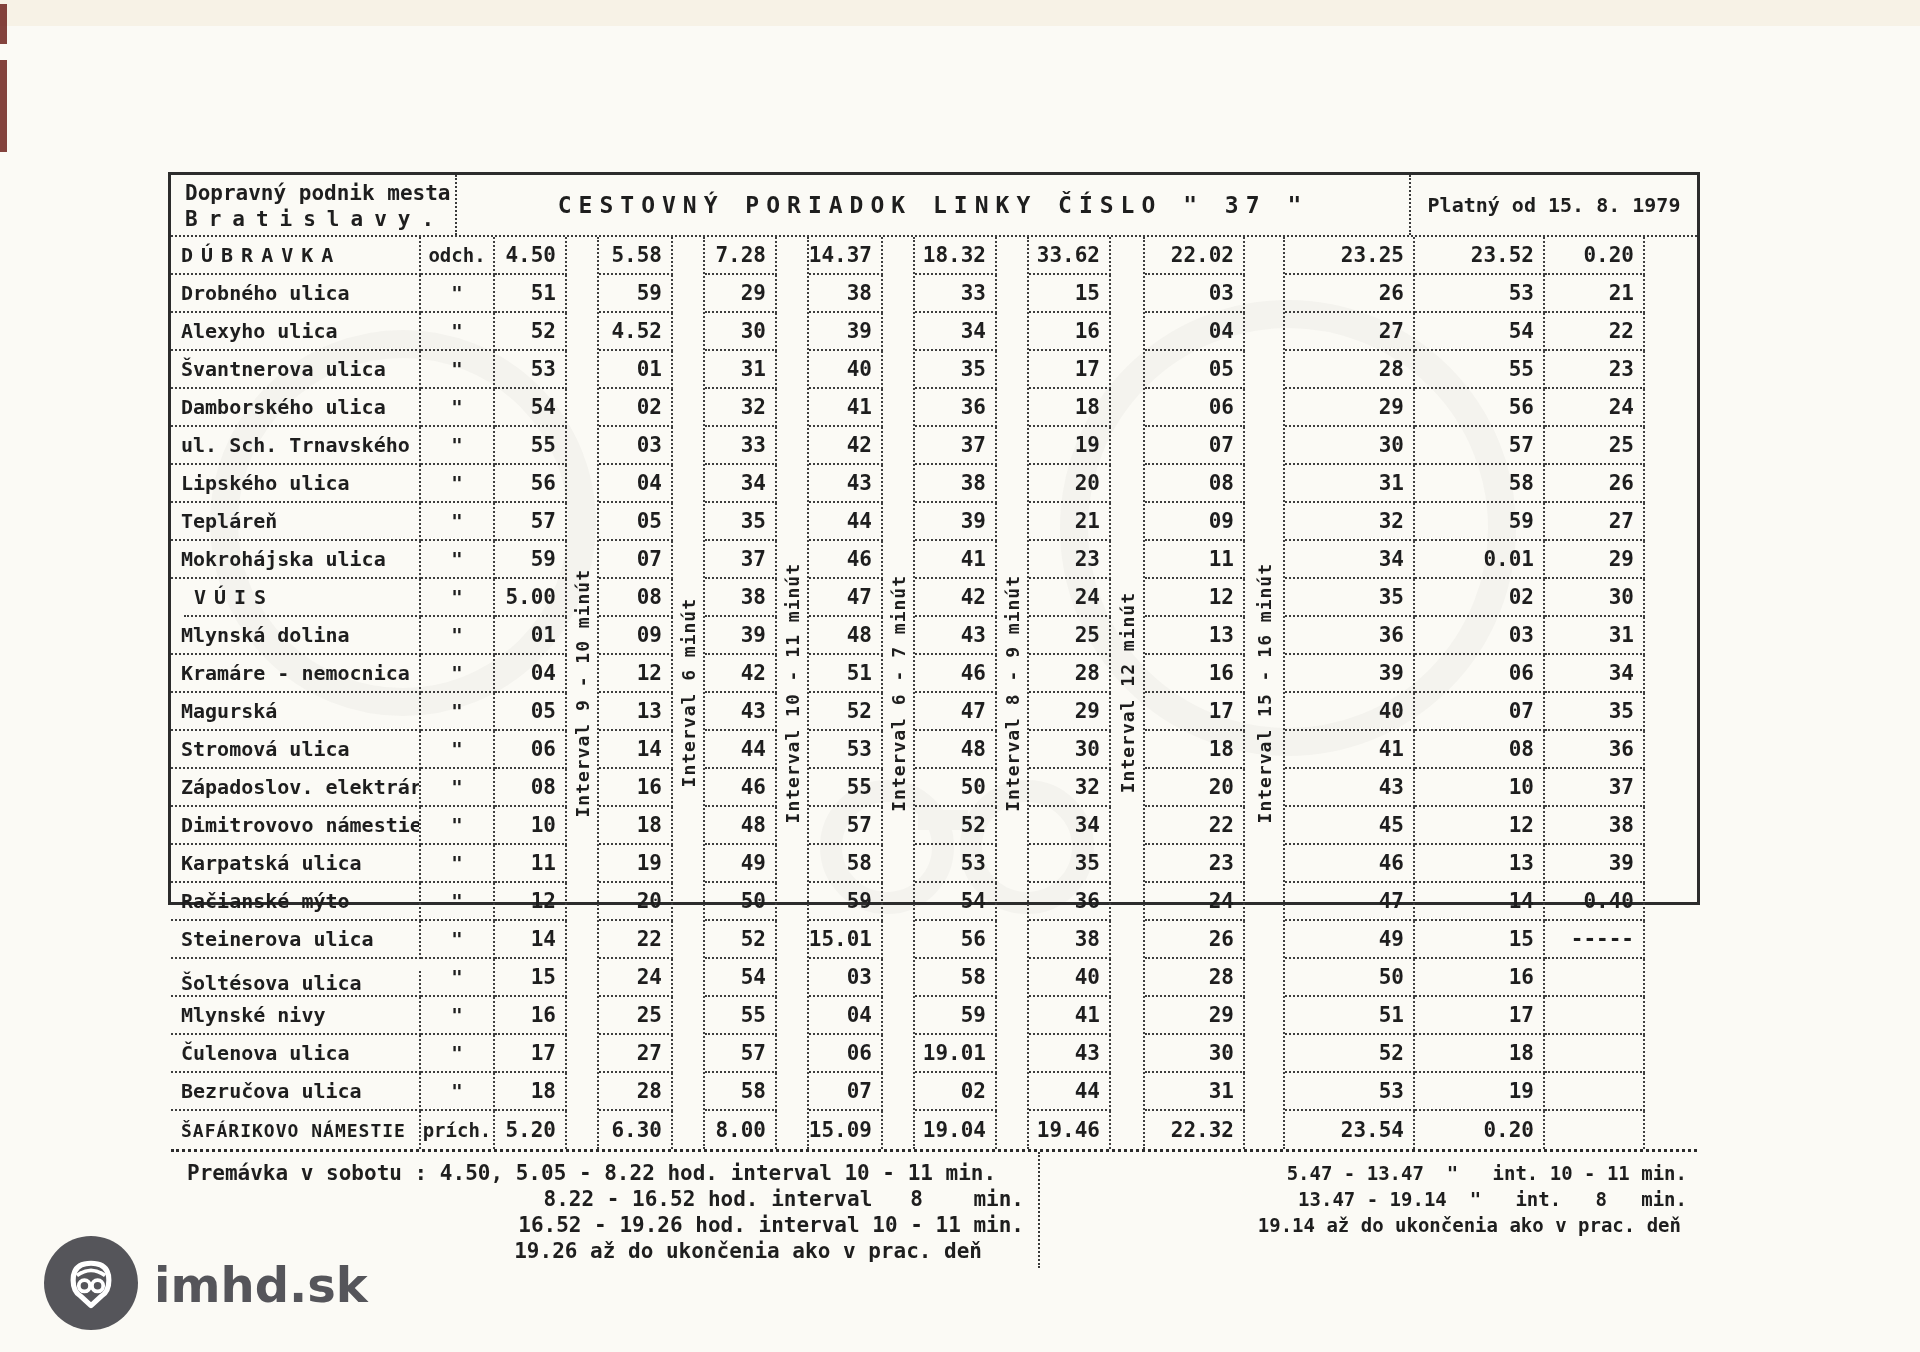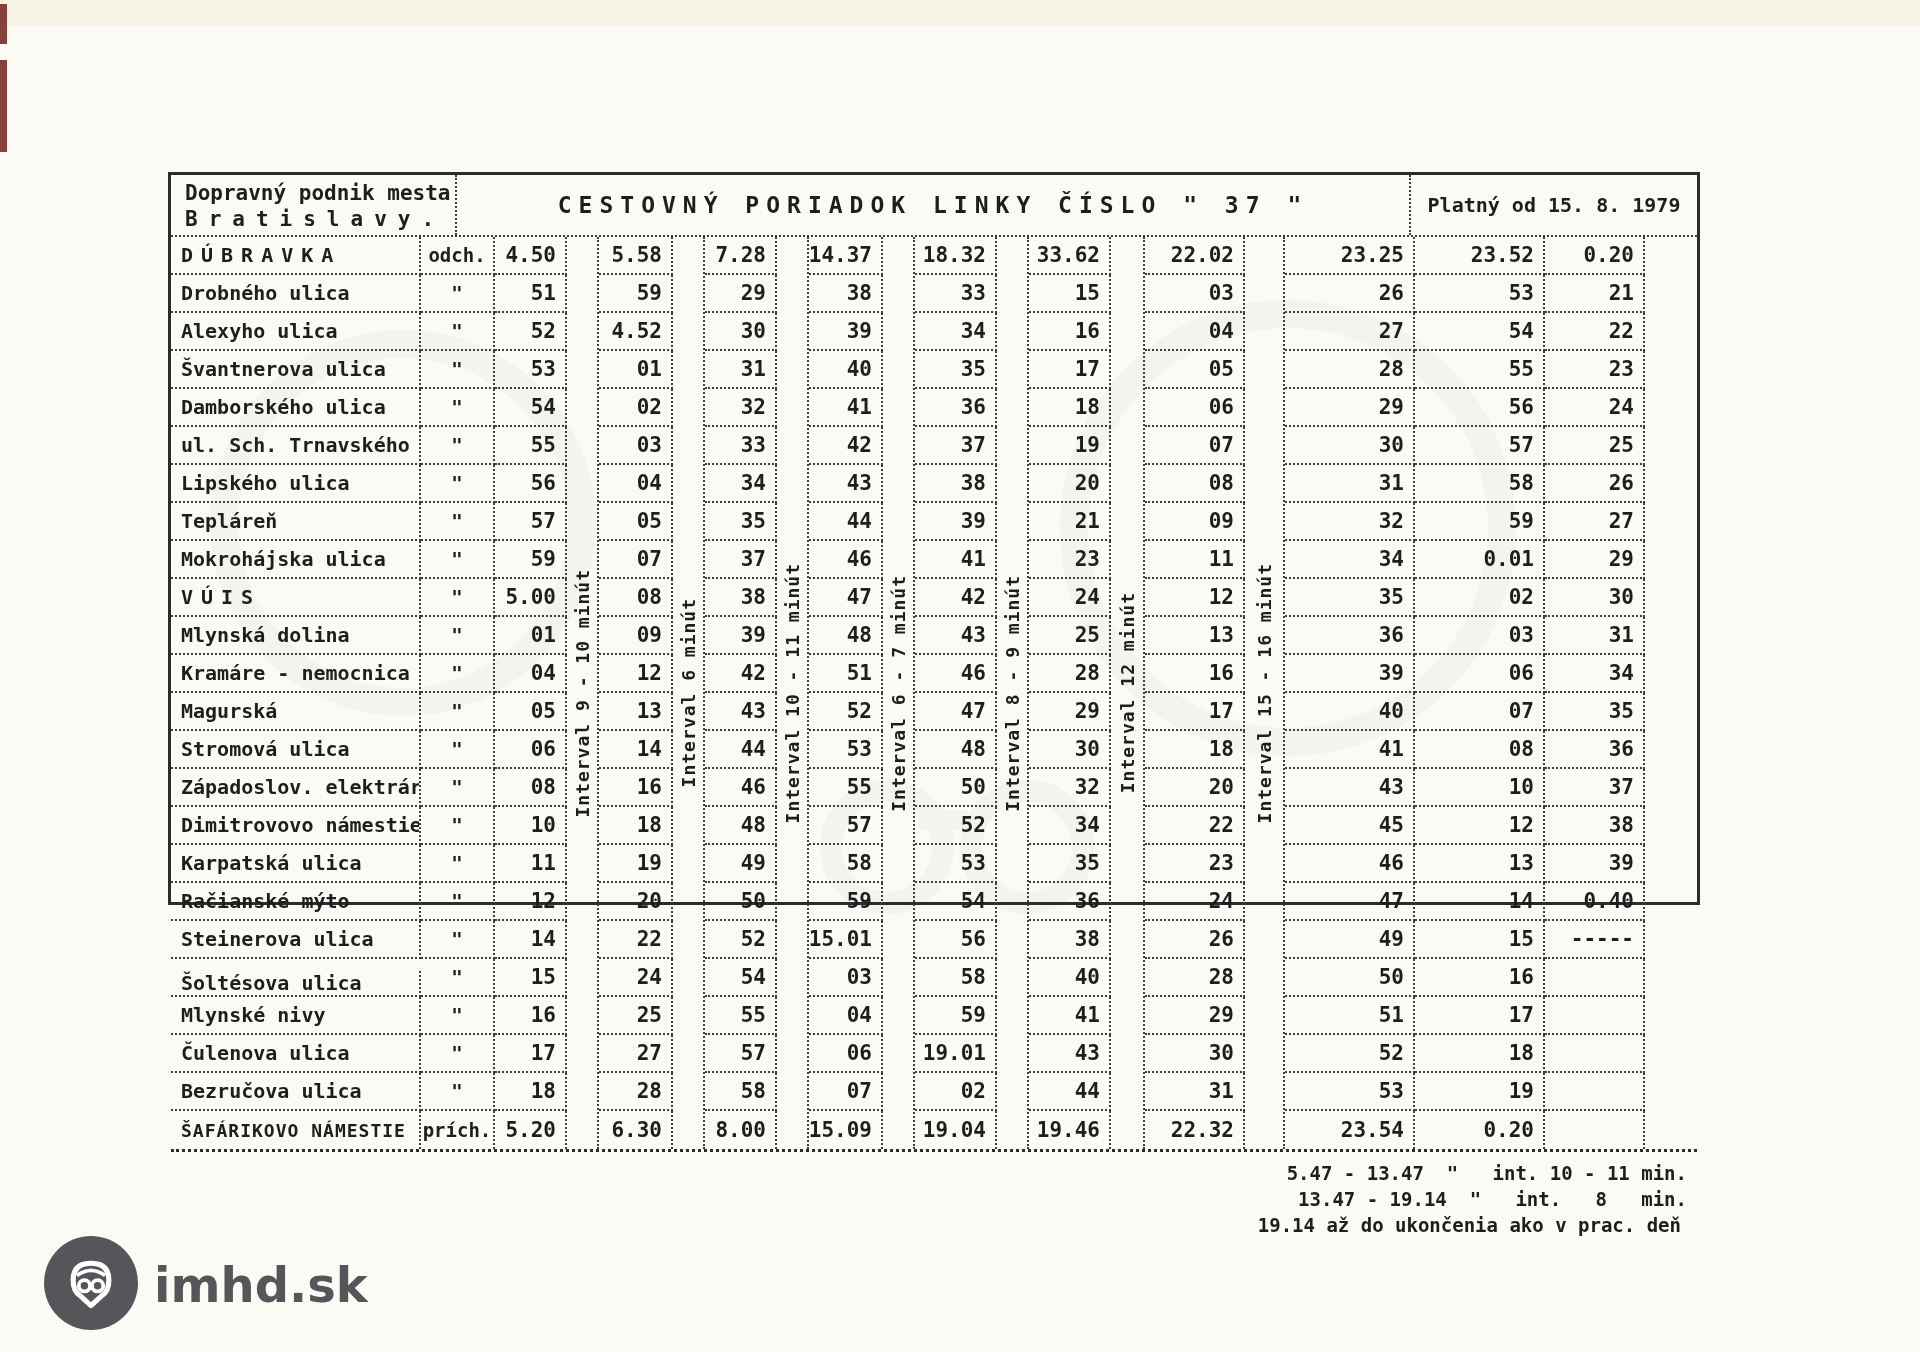--- a/index.html
+++ b/index.html
@@ -194,21 +194,21 @@
       <div class="c time" style="grid-area: 9 / 3;">59</div>
       <div class="c time" style="grid-area: 9 / 5;">07</div>
       <div class="c time" style="grid-area: 9 / 7;">37</div>
       <div class="c time" style="grid-area: 9 / 9;">46</div>
       <div class="c time" style="grid-area: 9 / 11;">41</div>
       <div class="c time" style="grid-area: 9 / 13;">23</div>
       <div class="c time" style="grid-area: 9 / 15;">11</div>
       <div class="c time" style="grid-area: 9 / 17;">34</div>
       <div class="c time" style="grid-area: 9 / 18;">0.01</div>
       <div class="c time" style="grid-area: 9 / 19;">29</div>
-      <div class="c station wide" style="grid-area: 10 / 1;">VÚIS</div>
+      <div class="c station wide" style="grid-area: 10 / 1; margin-left: 13px;">VÚIS</div>
       <div class="c mark" style="grid-area: 10 / 2;">"</div>
       <div class="c time" style="grid-area: 10 / 3;">5.00</div>
       <div class="c time" style="grid-area: 10 / 5;">08</div>
       <div class="c time" style="grid-area: 10 / 7;">38</div>
       <div class="c time" style="grid-area: 10 / 9;">47</div>
       <div class="c time" style="grid-area: 10 / 11;">42</div>
       <div class="c time" style="grid-area: 10 / 13;">24</div>
       <div class="c time" style="grid-area: 10 / 15;">12</div>
       <div class="c time" style="grid-area: 10 / 17;">35</div>
       <div class="c time" style="grid-area: 10 / 18;">02</div>
@@ -399,20 +399,26 @@
       <div class="c interval" style="grid-area: 1 / 14 / span 24;">
         <span>Interval 12 minút</span>
       </div>
       <div class="c interval" style="grid-area: 1 / 16 / span 24;">
         <span>Interval 15 - 16 minút</span>
       </div>
       <div class="c tail" style="grid-area: 1 / 20 / span 24;"></div>
     </div>
 
   <div class="doc-footer">
+    <div class="ft-left" id="sat-note">
+        <div class="ft-line ln0">Premávka v sobotu : 4.50, 5.05 - 8.22 hod. interval 10 - 11 min.</div>
+        <div class="ft-line ln1">8.22 - 16.52 hod. interval   8    min.</div>
+        <div class="ft-line ln2">16.52 - 19.26 hod. interval 10 - 11 min.</div>
+        <div class="ft-line ln3">19.26 až do ukončenia ako v prac. deň</div>
+      </div>
     <div class="ft-right" id="sun-note">
         <div class="ft-line ln1">5.47 - 13.47  "   int. 10 - 11 min.</div>
         <div class="ft-line ln2">13.47 - 19.14  "   int.   8   min.</div>
         <div class="ft-line ln3">19.14 až do ukončenia ako v prac. deň</div>
       </div>
   </div>
 
 </div>
 
 <div class="logo">

